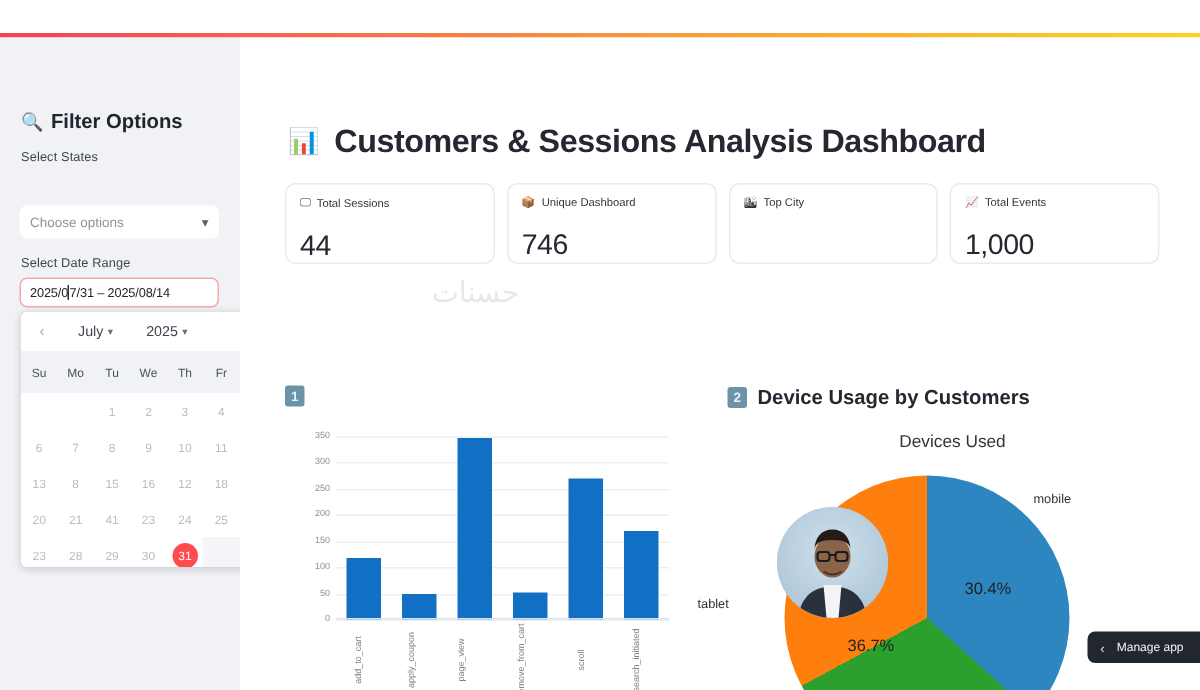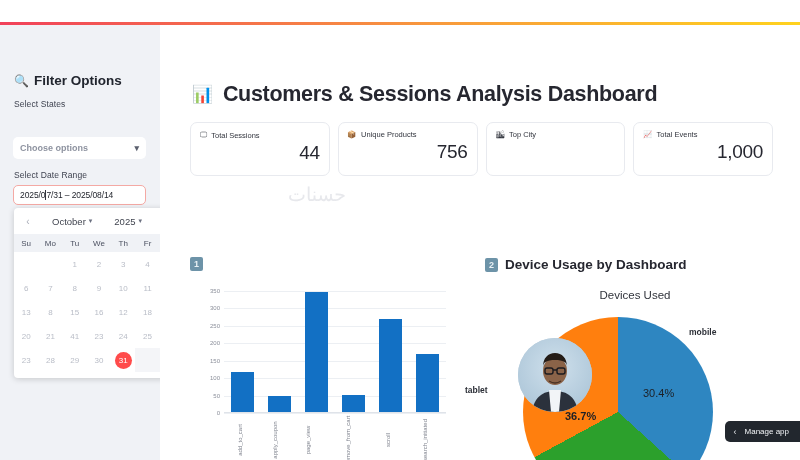--- a/index.html
+++ b/index.html
@@ -31,21 +31,21 @@
   .sb-label {
     position:absolute; left:14px;
     font-size:8.5px; color:#3f4350; letter-spacing:.1px;
   }
   .sb-label.states { top:74px; }
   .sb-label.dates  { top:145px; }
   .select-box {
     position:absolute; left:13px; top:112px; width:133px; height:22px;
     background:#fff; border-radius:5px;
     display:flex; align-items:center; padding:0 7px;
-    font-size:9px; color:#8e93a0;font-weight:bold;
+    font-size:9px; color:#8e93a0;
   }
   .select-box .chev { margin-left:auto; color:#5b606e; font-size:9px; }
   .date-box {
     position:absolute; left:13px; top:160px; width:133px; height:20px;
     background:#fff; border:1px solid #f4a9a4; border-radius:5px;
     display:flex; align-items:center; padding:0 6px;
     font-size:8.5px; color:#23262e; letter-spacing:-.1px;
   }
   .caret {
     display:inline-block; width:1px; height:10px; background:#31343c;
@@ -63,21 +63,21 @@
     height:26px; display:flex; align-items:center; padding:0 8px; gap:4px;
     font-size:9.5px; color:#40444f;
   }
   .cal-nav { color:#a9adb8; font-size:10px; cursor:pointer; width:12px; text-align:center;}
   .cal-nav.next { color:#41454f; margin-left:auto; }
   .cal-sel { display:flex; align-items:center; gap:3px; font-size:9.5px; }
   .cal-sel .c { font-size:7px; color:#6b7080; }
   .cal-mon { margin-left:14px; }
   .cal-yr { margin-left:18px;text-align:center; }
   .cal-dow {
-    display:grid; grid-template-columns:repeat(7,1fr); height:18px;
+    display:grid; grid-template-columns:repeat(7,1fr); height:28px;
     background:#f0f2f6;
     text-align:center;
   }
   .cal-dow div {
     display:flex; align-items:center; justify-content:center;
     font-size:8px; color:#4b5060;
   }
   .cal-grid { display:grid; grid-template-columns:repeat(7,1fr); grid-auto-rows:24px; }
   .cal-grid div {
     display:flex; align-items:center; justify-content:center;
@@ -113,21 +113,21 @@
   
   .cards { position:absolute; left:30px; top:97px; width:583px; display:flex; gap:8px; }
   .card {
     flex:1; height:54px; border:1px solid #e8eaef; border-radius:7px;
     background:#fff; padding:7px 9px;
   }
   .card-lbl {
     font-size:7.5px; color:#32353e; display:flex; align-items:center; gap:4px;
     white-space:nowrap;
   }
-  .card-val { font-size:19px; color:#262730; margin-top:2px; letter-spacing:-.3px;text-align:right; }
+  .card-val { font-size:19px; color:#262730; margin-top:14px; letter-spacing:-.3px; }
 
   
   .sec { position:absolute; font-size:13.5px; font-weight:bold; color:#262730;
          display:flex; align-items:center; gap:7px; }
   .sec .badge {
     background:#6d93a8; color:#e9f0f4; font-size:9px; font-weight:bold;
     width:13px; height:14px; border-radius:2px;
     display:flex; align-items:center; justify-content:center;
   }
   .sec.s1 { left:30px; top:232px; }
@@ -157,21 +157,21 @@
   
   .piechart { position:absolute; left:325px; top:258px; width:300px; height:200px; }
   .pie-title {
     position:absolute; left:0; top:6px; width:300px; text-align:center;
     font-size:11.5px; color:#31343c;
   }
   .pie-wrap { position:absolute; left:38px; top:34px; width:190px; height:190px; }
   .pie {
     position:absolute; left:0; top:0; width:190px; height:190px; border-radius:50%;
   }
-  .pie-lbl { position:absolute; font-size:8.5px; color:#2c2f37; white-space:nowrap;font-weight:bold; }
+  .pie-lbl { position:absolute; font-size:8.5px; color:#2c2f37; white-space:nowrap; }
   .pie-pct { position:absolute; font-size:11px; color:#1d2026; white-space:nowrap; }
 
   
   .watermark {
     position:absolute; left:128px; top:158px;
     font-size:19px; color:#e7e8ec; letter-spacing:1px;
     pointer-events:none; white-space:nowrap;
   }
 
   
@@ -220,21 +220,21 @@
     <div class="date-box">
       <span>2025/0</span>
       <span class="caret"></span>
       <span>7/31 – 2025/08/14</span>
     </div>
 
     <div class="cal">
       <div class="cal-head">
         <span class="cal-nav">‹</span>
         <span class="cal-sel cal-mon">
-          <span>October</span>
+          <span>July</span>
           <span class="c">▾</span>
         </span>
         <span class="cal-sel cal-yr">
           <span>2025</span>
           <span class="c">▾</span>
         </span>
         <span class="cal-nav next">›</span>
       </div>
       <div class="cal-dow" id="cal-dow">
           <div>Su</div>
@@ -298,23 +298,23 @@
         <div class="card">
           <div class="card-lbl">
             <span>🖵</span>
             <span>Total Sessions</span>
           </div>
           <div class="card-val">44</div>
         </div>
         <div class="card">
           <div class="card-lbl">
             <span>📦</span>
-            <span>Unique Products</span>
-          </div>
-          <div class="card-val">756</div>
+            <span>Unique Dashboard</span>
+          </div>
+          <div class="card-val">746</div>
         </div>
         <div class="card">
           <div class="card-lbl">
             <span>🏙</span>
             <span>Top City</span>
           </div>
         </div>
         <div class="card">
           <div class="card-lbl">
             <span>📈</span>
@@ -322,21 +322,21 @@
           </div>
           <div class="card-val">1,000</div>
         </div>
       </div>
 
     <div class="sec s1">
       <span class="badge">1</span>
     </div>
     <div class="sec s2">
       <span class="badge">2</span>
-      <span>Device Usage by Dashboard</span>
+      <span>Device Usage by Customers</span>
     </div>
 
     <div class="barchart">
       <div class="bc-plot">
         <div class="bc-grid" id="bc-grid">
             <div class="gl" style="top: 100%;"></div>
             <div class="bc-ylab" style="top: 100%;">0</div>
             <div class="gl" style="top: 85.7143%;"></div>
             <div class="bc-ylab" style="top: 85.7143%;">50</div>
             <div class="gl" style="top: 71.4286%;"></div>
@@ -393,22 +393,22 @@
           <div>
             <span>search_initiated</span>
           </div>
         </div>
     </div>
 
     <div class="piechart">
       <div class="pie-title">Devices Used</div>
       <div class="pie-wrap">
         <div class="pie" id="pie" style="background: conic-gradient(rgb(46, 134, 193) 0deg, rgb(46, 134, 193) 132.12deg, rgb(44, 160, 44) 132.12deg, rgb(44, 160, 44) 241.56deg, rgb(255, 127, 14) 241.56deg, rgb(255, 127, 14) 360deg);"></div>
-        <div class="pie-lbl" style="left:-58px; top:68px;">tablet</div>
-        <div class="pie-pct" style="left:42px; top:93px;font-weight:bold;">36.7%</div>
+        <div class="pie-lbl" style="left:-58px; top:80px;">tablet</div>
+        <div class="pie-pct" style="left:42px; top:108px;">36.7%</div>
         <div class="pie-lbl" style="left:166px; top:10px;">mobile</div>
         <div class="pie-pct" style="left:120px; top:70px;">30.4%</div>
       </div>
     </div>
 
     <div class="watermark">حسنات</div>
   </div>
 
   <div class="avatar">
     <svg viewBox="0 0 74 74" width="74" height="74" aria-hidden="true">

